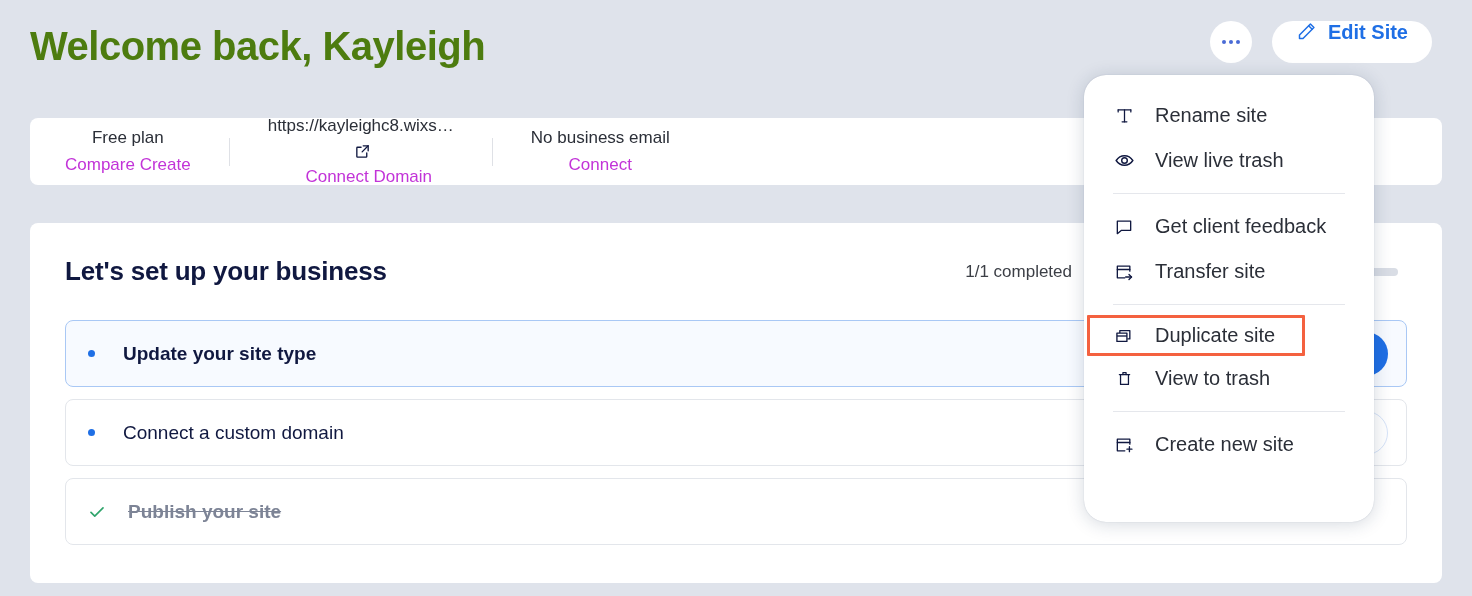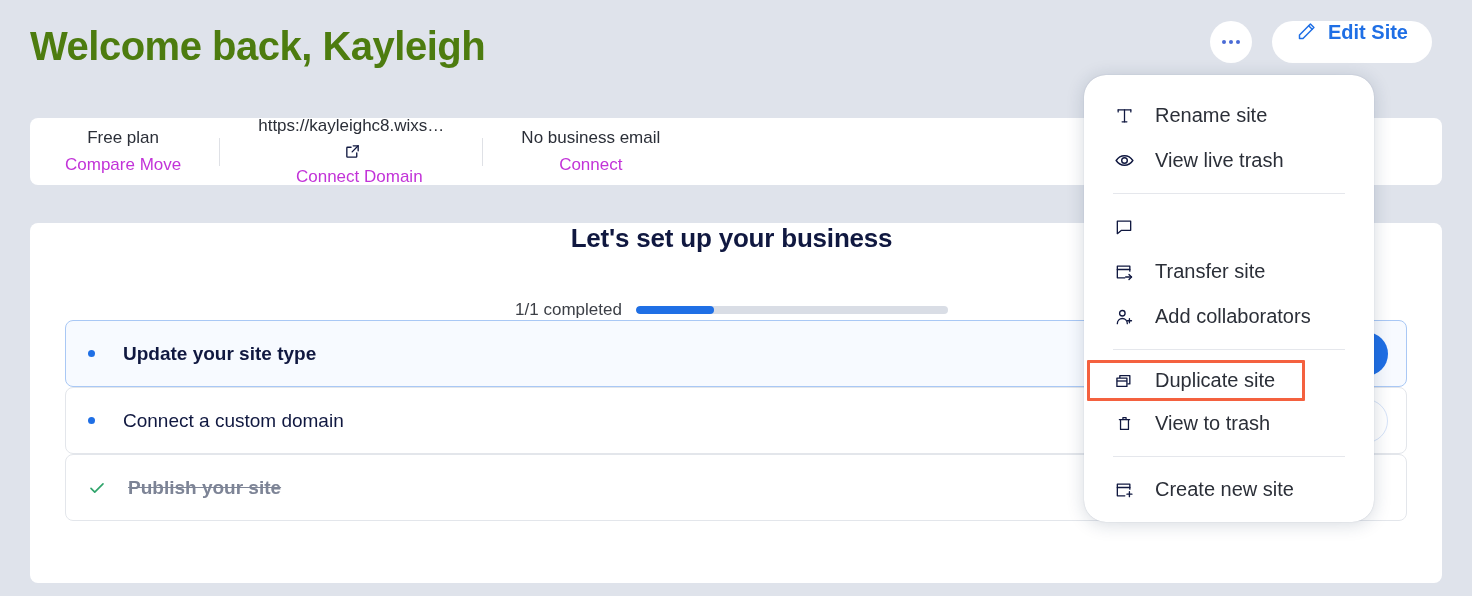--- a/index.html
+++ b/index.html
@@ -62,41 +62,40 @@
   
   .main-card{
     position:absolute; left:30px; top:223px; width:1412px; height:360px;
     background:#fff; border-radius:8px;
     overflow:hidden;
   }
   .main-head{
     position:relative; height:97px;
     display:flex; align-items:center; justify-content:space-between;
     padding:0 44px 0 35px;
-    flex-direction:column;
   }
   .main-title{
     font-size:26px; font-weight:700; color:#101840; letter-spacing:-0.2px;
   }
   .progress-wrap{ display:flex; align-items:center; gap:14px; }
   .progress-label{ font-size:17px; color:#3c3f46; white-space:nowrap; }
   .progress-track{
     width:312px; height:8px; border-radius:4px; background:#d9dde5;
     position:relative; overflow:hidden;
   }
   .progress-fill{
     position:absolute; left:0; top:0; height:100%;
     width:25%; background:#1f6fe5; border-radius:4px;
   }
 
   
   .tasks{ padding:0 35px; }
   .task{
     position:relative;
-    height:67px; 
+    height:67px; margin-bottom:12px;
     border:1px solid #e3e6eb; border-radius:8px;
     display:flex; align-items:center;
     padding:0 18px 0 22px;
     background:#fff;
   }
   .task.active{ background:#f7faff; border-color:#a9c8f5; }
   .task .bullet{
     width:7px; height:7px; border-radius:50%; background:#1f6fe5;
     margin-right:28px; flex:0 0 auto;
   }
@@ -169,21 +168,21 @@
             <path d="M14.5 5.5l4 4"></path>
         </svg>
       </span>
       <span>Edit Site</span>
     </button>
   </div>
 
   <div class="info-card">
     <div class="info-seg">
       <span>Free plan</span>
-      <span class="info-link">Compare Move</span>
+      <span class="info-link">Compare Create</span>
     </div>
 
     <div class="info-div"></div>
 
     <div class="info-seg">
       <span class="url-txt">https://kayleighc8.wixs…</span>
       <span class="ext-icon">
         <svg width="17" height="17" viewBox="0 0 24 24" fill="none" stroke="#101840" stroke-width="1.9" stroke-linecap="round" stroke-linejoin="round">
           <path d="M13 4h7v7"></path>
             <path d="M20 4l-8.5 8.5"></path>
@@ -277,45 +276,35 @@
     </div>
 
     <div class="menu-sep"></div>
 
     <div class="menu-item">
       <span class="mi-icon">
         <svg width="20" height="20" viewBox="0 0 24 24" fill="none" stroke="#101840" stroke-width="1.6" stroke-linejoin="round">
           <path d="M4 5h16v11H9l-5 4z"></path>
         </svg>
       </span>
+      <span>Get client feedback</span>
     </div>
 
     <div class="menu-item">
       <span class="mi-icon">
         <svg width="20" height="20" viewBox="0 0 24 24" fill="none" stroke="#101840" stroke-width="1.6" stroke-linecap="round" stroke-linejoin="round">
           <path d="M19 11V5H4v14h9"></path>
             <path d="M4 9h15"></path>
             <path d="M14 18h7"></path>
             <path d="M18 15l3 3-3 3"></path>
         </svg>
       </span>
       <span>Transfer site</span>
     </div>
 
-    <div class="menu-item">
-      <span class="mi-icon">
-        <svg width="20" height="20" viewBox="0 0 24 24" fill="none" stroke="#101840" stroke-width="1.6" stroke-linecap="round" stroke-linejoin="round">
-          <circle cx="10" cy="7.5" r="3.3"></circle>
-            <path d="M4 20c0-3.6 2.7-6.2 6-6.2s6 2.6 6 6.2"></path>
-          <path d="M18.5 14v5"></path>
-            <path d="M16 16.5h5"></path>
-        </svg>
-      </span>
-      <span>Add collaborators</span>
-    </div>
 
     <div class="menu-sep"></div>
 
     <div class="menu-item highlighted">
       <span class="mi-icon">
         <svg width="20" height="20" viewBox="0 0 24 24" fill="none" stroke="#101840" stroke-width="1.6" stroke-linejoin="round">
           <rect x="3.5" y="8.5" width="12" height="10"></rect>
             <path d="M7 8.5V5.5h12v10h-3"></path>
             <path d="M3.5 12h12"></path>
         </svg>

